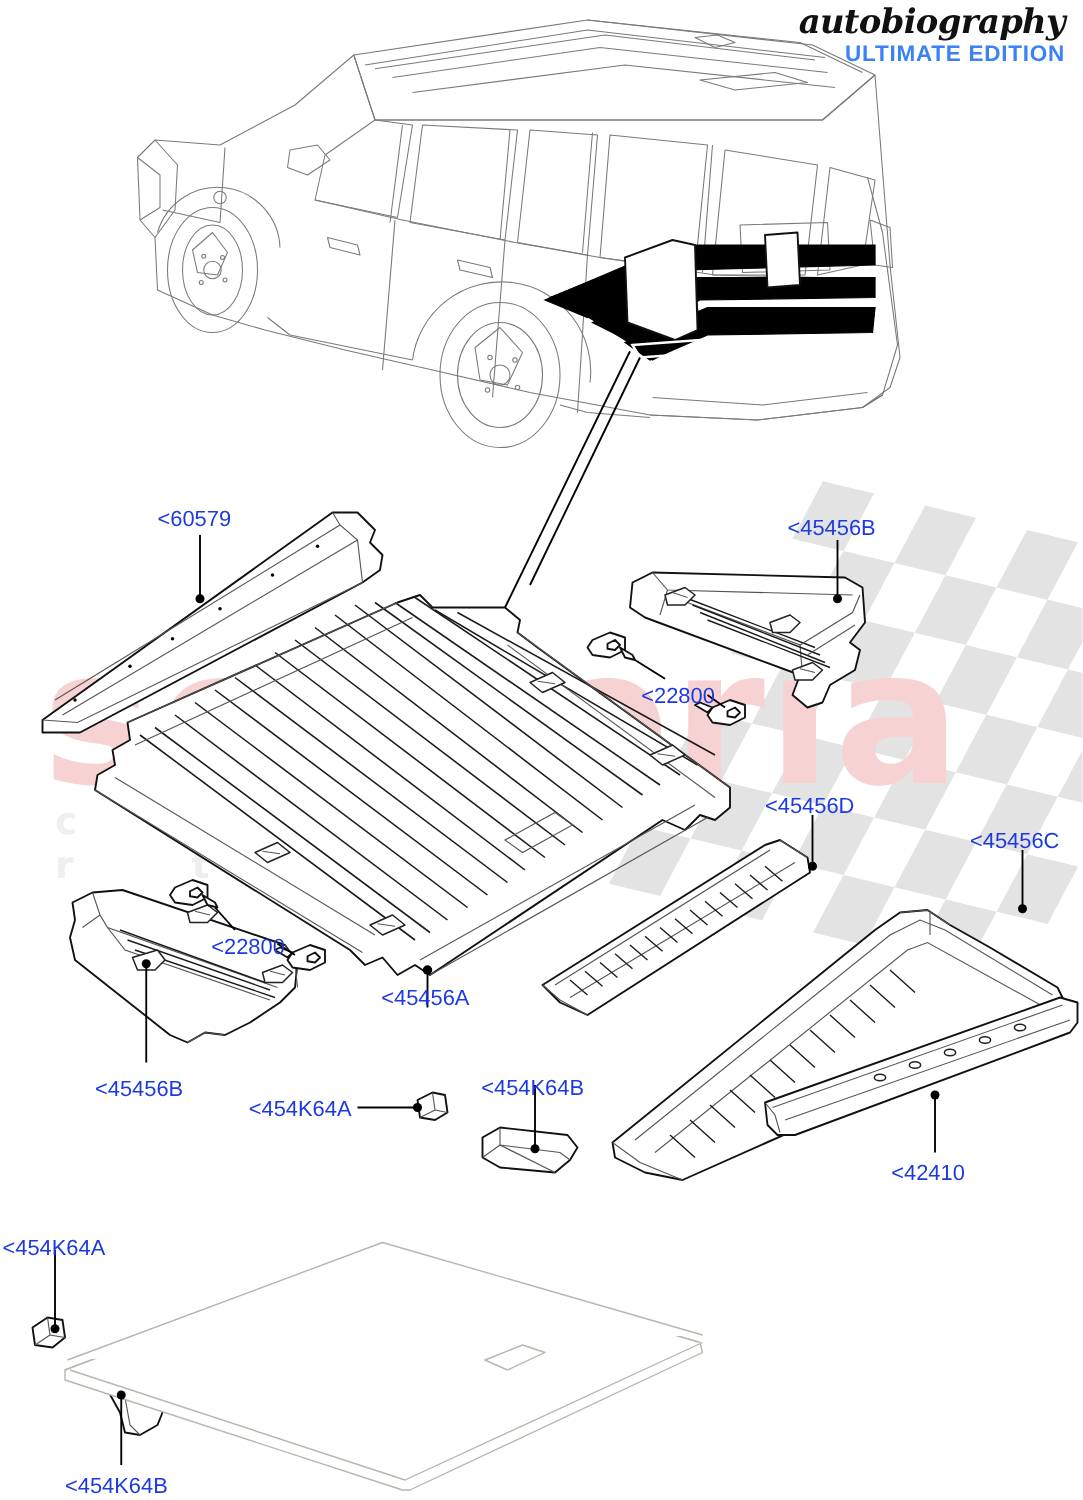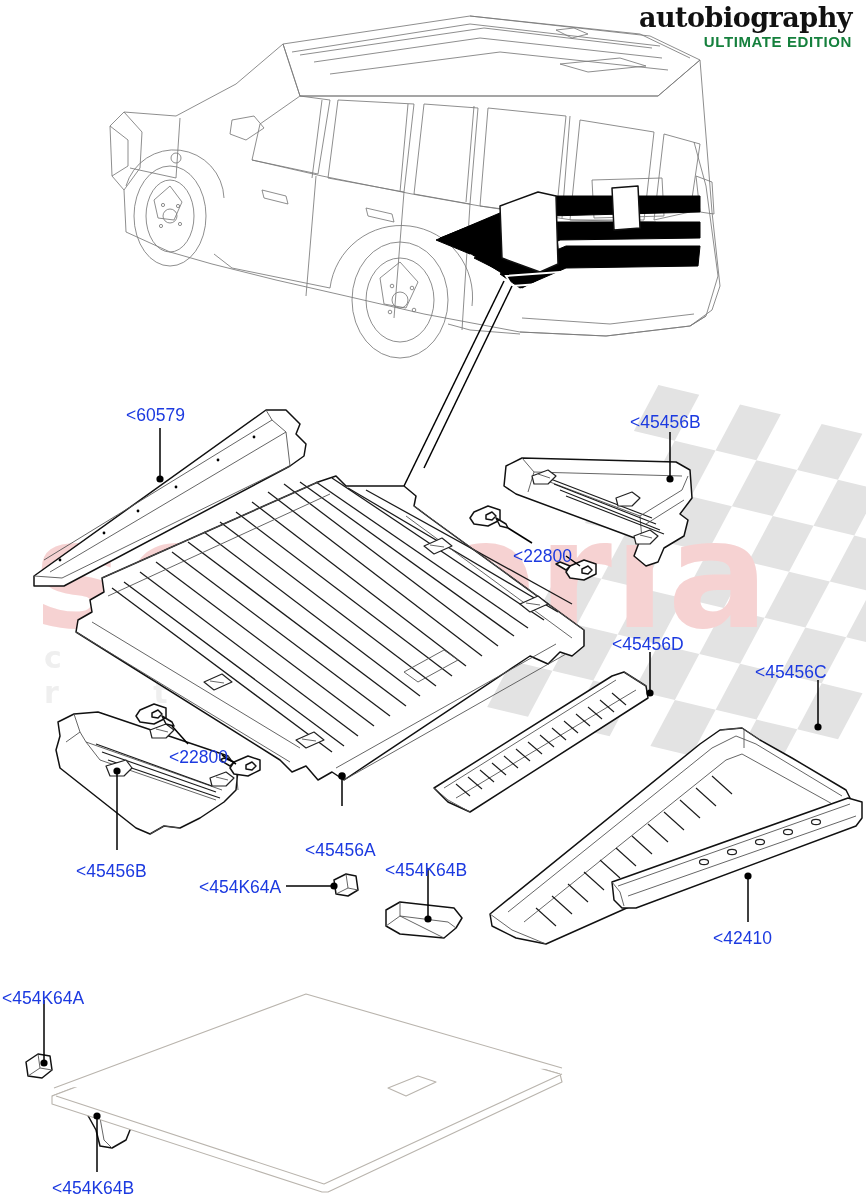--- a/index.html
+++ b/index.html
@@ -19,26 +19,26 @@
     letter-spacing:2px;color:#f6d2d2;line-height:1;pointer-events:none;user-select:none;
   }
   #wm-sub{
     position:absolute;left:44px;top:640px;width:620px;
     font-family:"DejaVu Sans",sans-serif;font-weight:bold;font-size:30px;
     letter-spacing:42px;color:#efefef;pointer-events:none;user-select:none;
   }
   
   #brand{position:absolute;right:14px;top:4px;text-align:right;pointer-events:none;}
   #brand .script{
-    font-family:"DejaVu Serif",serif;font-weight:bold;
+    font-family:"DejaVu Serif",serif;font-style:italic;font-weight:bold;
     font-size:27px;color:#111;letter-spacing:-0.5px;display:block;line-height:1.05;
   }
   #brand .sub{
-    font-family:"Liberation Sans",sans-serif;font-weight:bold;font-size:15px;
-    color:#15803d;letter-spacing:0.6px;display:block;margin-top:1px;
+    font-family:"Liberation Sans",sans-serif;font-weight:bold;font-size:18px;
+    color:#3b82f6;letter-spacing:0.6px;display:block;margin-top:1px;
   }
   
   .lbl{
     position:absolute;color:#1c3ae0;font-family:"Liberation Sans",sans-serif;
     font-size:17.5px;font-weight:normal;white-space:nowrap;letter-spacing:0px;
   }
   .ln{stroke:#000;stroke-width:1.5;fill:none;}
   .dot{fill:#000;}
   
   .s-d{fill:#fff;stroke:#111;stroke-width:1.5;stroke-linejoin:round;}
@@ -444,23 +444,23 @@
 
       <path class="ln" d="M97 1172 L97 1118"></path>
         <circle class="dot" cx="97" cy="1116" r="3.6"></circle>
     </g>
   </svg>
 
   <div class="lbl" style="left:126px;top:405px;">&lt;60579</div>
   <div class="lbl" style="left:630px;top:412px;">&lt;45456B</div>
   <div class="lbl" style="left:513px;top:546px;">&lt;22800</div>
   <div class="lbl" style="left:612px;top:634px;">&lt;45456D</div>
-  <div class="lbl" style="left:755px;top:662px;">&lt;45456C</div>
+  <div class="lbl" style="left:776px;top:662px;">&lt;45456C</div>
   <div class="lbl" style="left:169px;top:747px;">&lt;22800</div>
-  <div class="lbl" style="left:305px;top:840px;">&lt;45456A</div>
+  <div class="lbl" style="left:305px;top:788px;">&lt;45456A</div>
   <div class="lbl" style="left:76px;top:861px;">&lt;45456B</div>
   <div class="lbl" style="left:385px;top:860px;">&lt;454K64B</div>
   <div class="lbl" style="left:199px;top:877px;">&lt;454K64A</div>
   <div class="lbl" style="left:713px;top:928px;">&lt;42410</div>
   <div class="lbl" style="left:2px;top:988px;">&lt;454K64A</div>
   <div class="lbl" style="left:52px;top:1178px;">&lt;454K64B</div>
 
 </div>
 
 </body></html>

